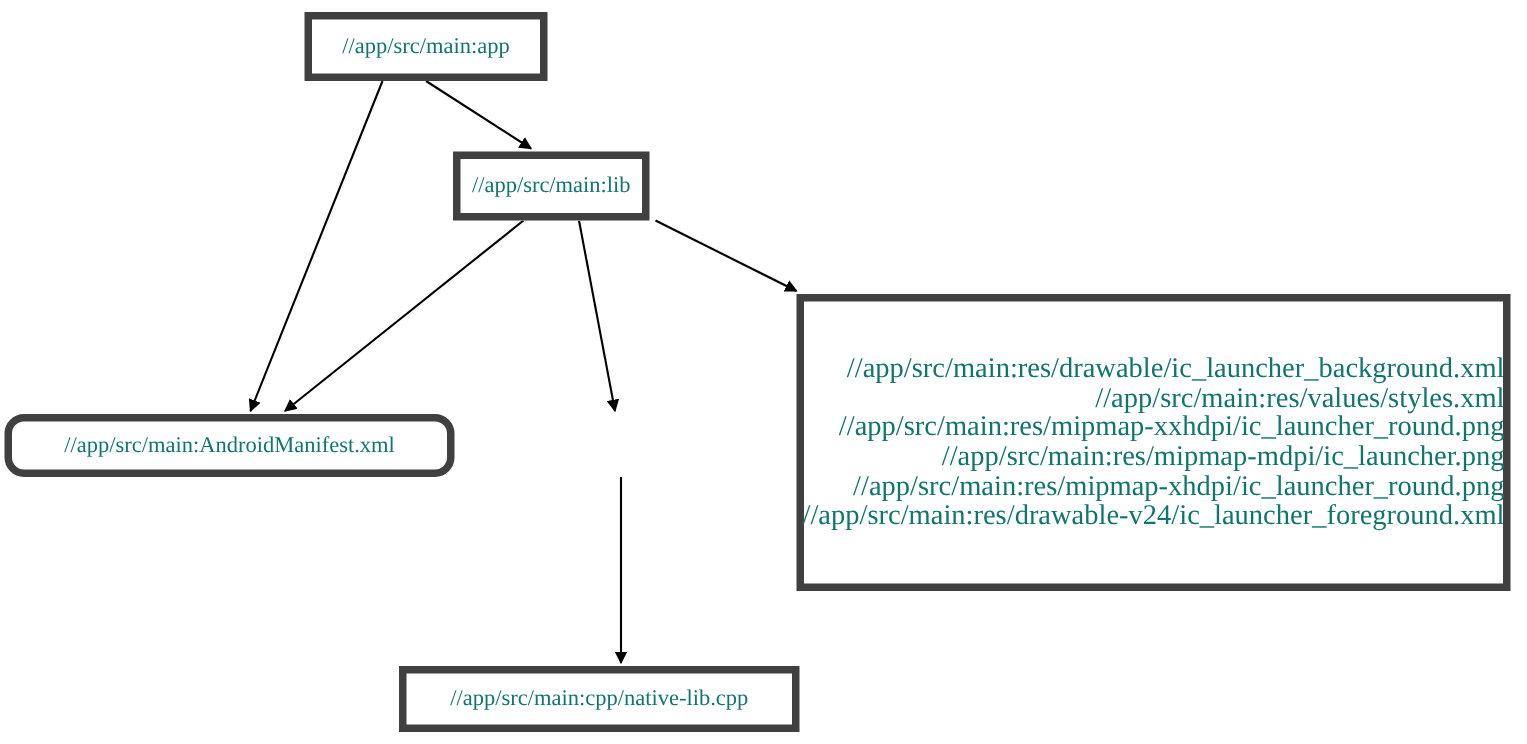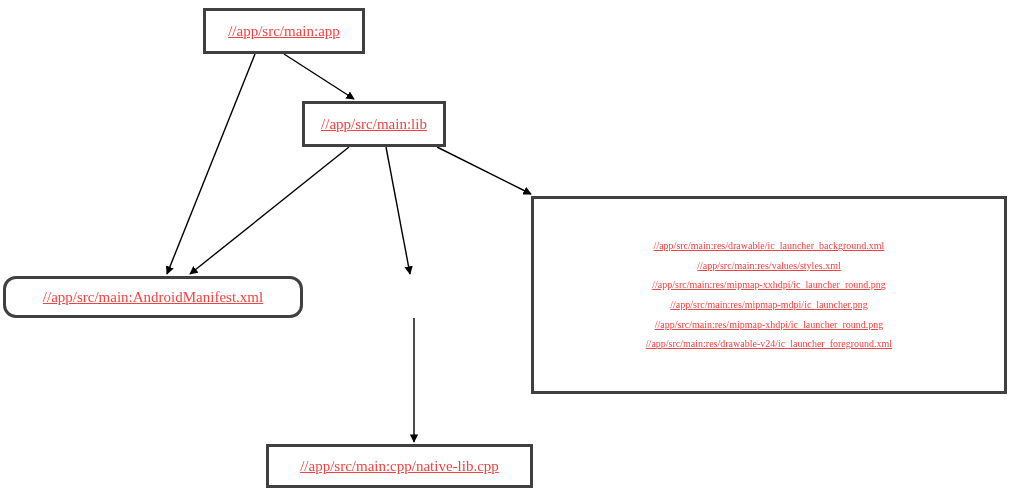--- a/index.html
+++ b/index.html
@@ -19,46 +19,45 @@
     position: absolute;
     left: 0;
     top: 0;
     width: 1018px;
     height: 496px;
     pointer-events: none;
   }
   .node {
     position: absolute;
     box-sizing: border-box;
-    border: 3px solid #404040;
+    border: 5px solid #404040;
     background: #ffffff;
     display: flex;
     align-items: center;
     justify-content: center;
     text-align: center;
-    color: #ef4444;
+    color: #0f766e;
     font-family: "Liberation Serif", "DejaVu Serif", serif;
     font-size: 15px;
     line-height: 1.0;
     white-space: nowrap;
-    text-decoration: underline;
   }
   .node-label {
     display: block;
     padding: 0 10px;
   }
   #node-res {
     align-items: center;
     justify-content: center;
     white-space: normal;
   }
   #node-res .res-list {
     display: block;
-    text-align: center;
-    font-size: 10px;
+    text-align: right;
+    font-size: 19px;
     line-height: 19.6px;
     padding: 0 6px;
   }
   .res-line {
     display: block;
     white-space: nowrap;
   }
 </style>
 </head>
 <body>
@@ -82,21 +81,21 @@
 
     <line x1="437" y1="147" x2="531" y2="194" stroke="#000000" stroke-width="1.4" marker-end="url(#arrow)"></line>
 
     <line x1="414" y1="318" x2="414" y2="442" stroke="#000000" stroke-width="1.4" marker-end="url(#arrow)"></line>
   </svg>
 
   <div class="node" id="node-app" style="left:203px; top:8px; width:162px; height:46px;">
     <span class="node-label">//app/src/main:app</span>
   </div>
 
-  <div class="node" id="node-lib" style="left:302px; top:101px; width:144px; height:46px;">
+  <div class="node" id="node-lib" style="left:302px; top:101px; width:131px; height:46px;">
     <span class="node-label">//app/src/main:lib</span>
   </div>
 
   <div class="node" id="node-manifest" style="left:3px; top:276px; width:300px; height:42px;border-radius:13px;">
     <span class="node-label">//app/src/main:AndroidManifest.xml</span>
   </div>
 
 
   <div class="node" id="node-native" style="left:266px; top:444px; width:267px; height:44px;">
     <span class="node-label">//app/src/main:cpp/native-lib.cpp</span>

